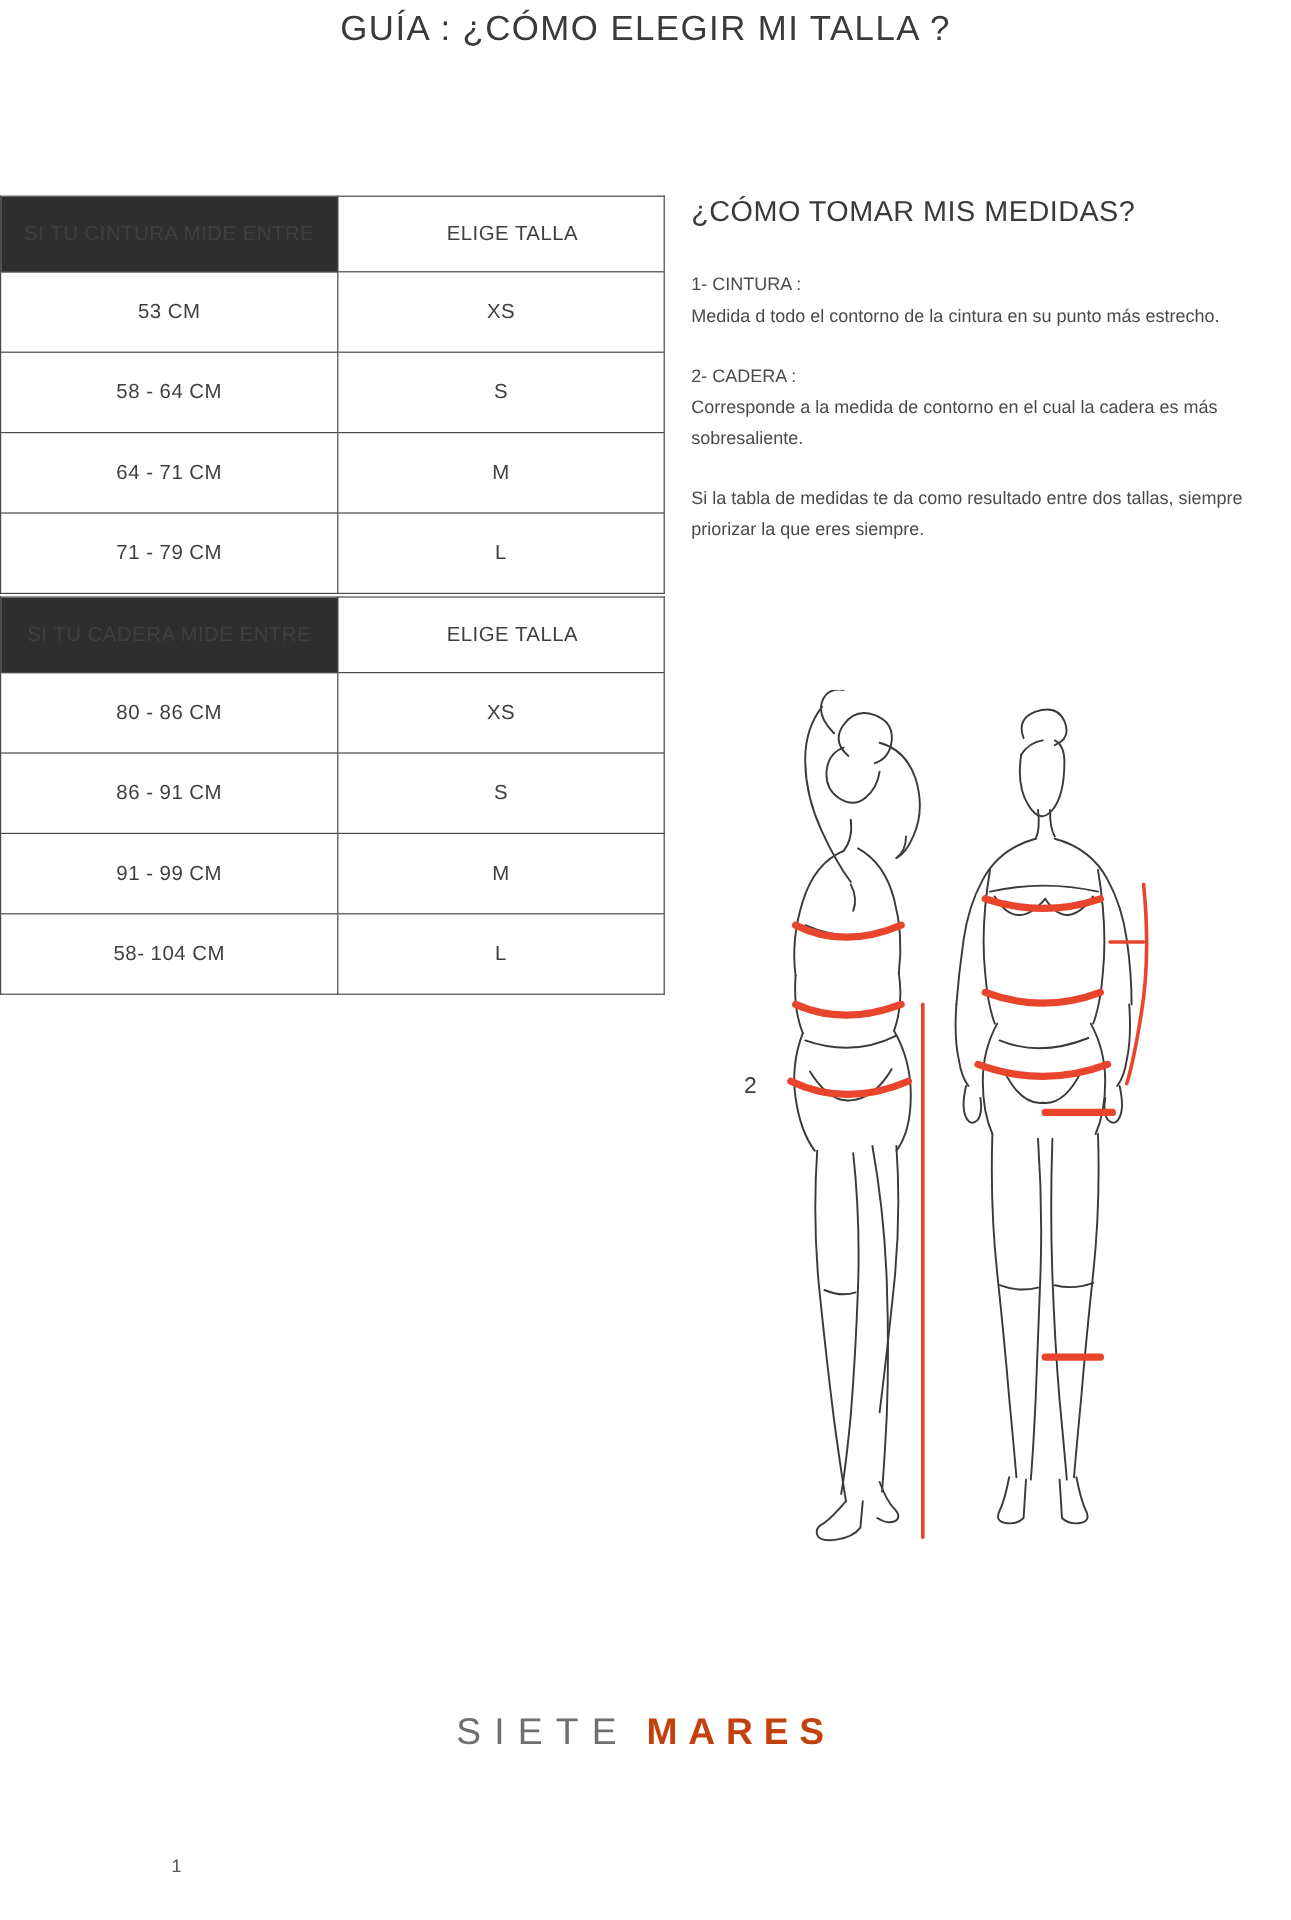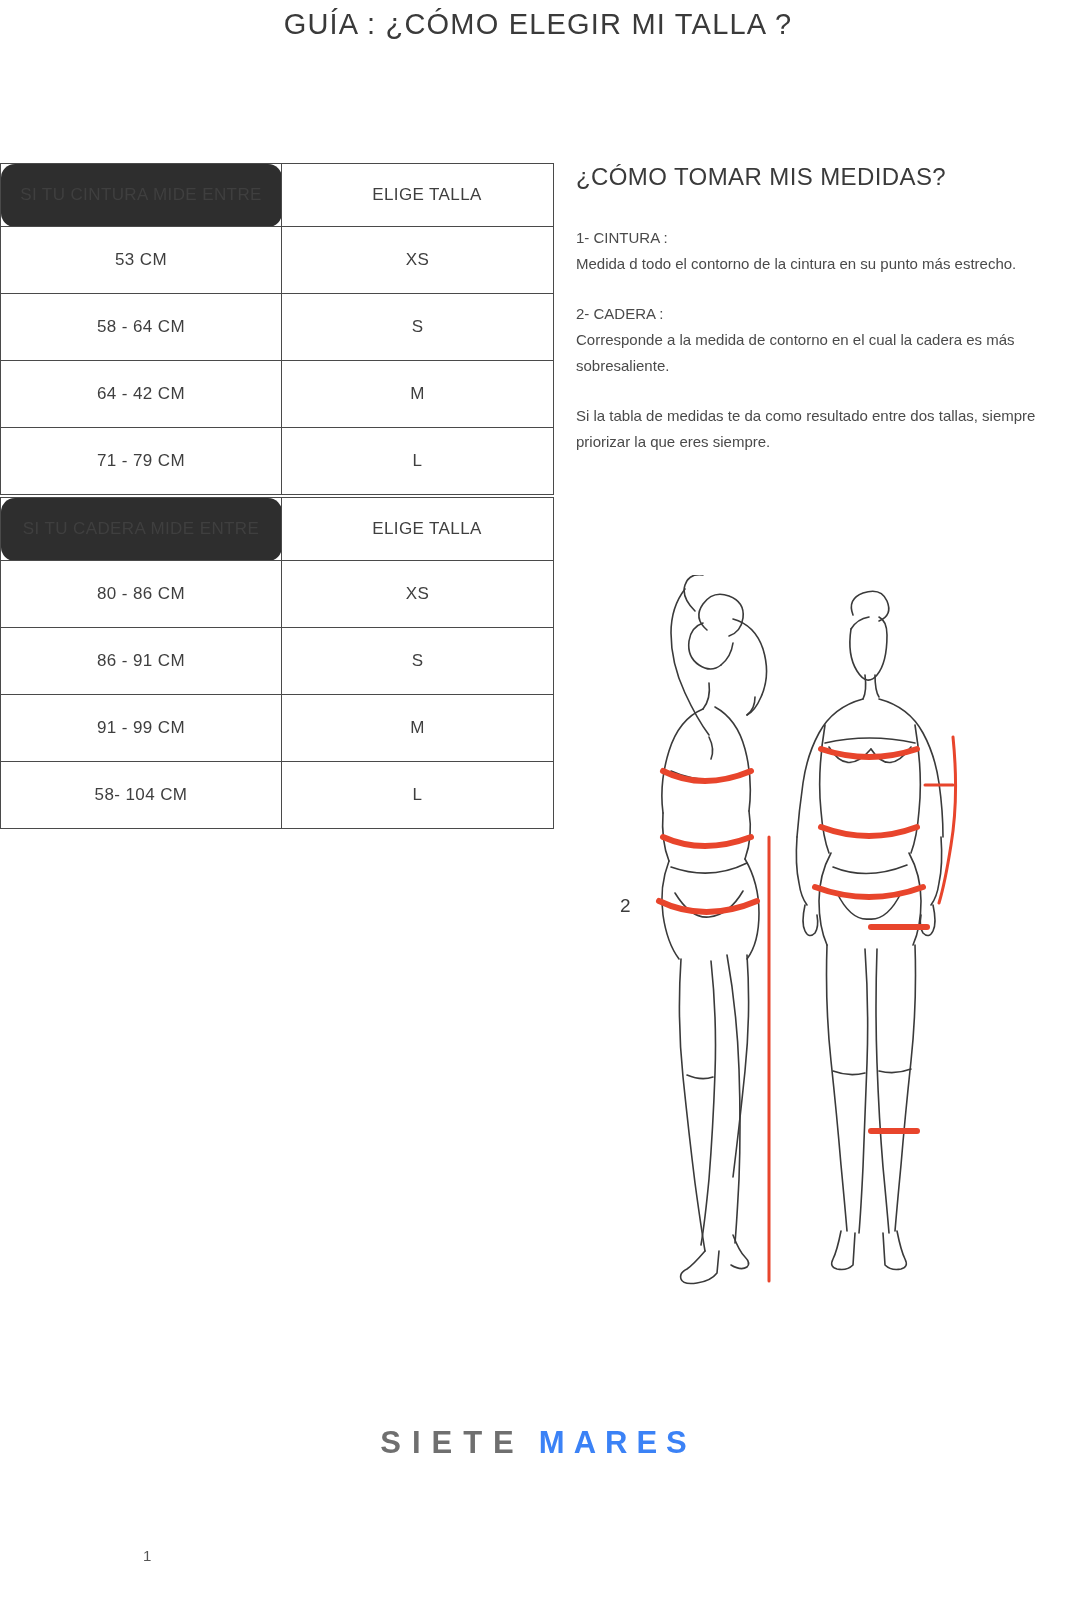--- a/index.html
+++ b/index.html
@@ -42,21 +42,21 @@
     table-layout: fixed;
   }
   .table td {
     border: 1px solid #4a4a4a;
     text-align: center;
     vertical-align: middle;
     font-size: 17px;
     color: #3f3f3f;
     letter-spacing: 0.4px;
   }
-  .col-range { width: 278px; border-radius: 14px; }
+  .col-range { width: 278px; }
   .col-size  { width: 250px; }
 
   .hdr-dark {
     background: #2e2e2e;
     color: #ffffff;
     font-size: 16.5px;
     letter-spacing: 0.5px;
     height: 60px;
   }
   .hdr-light {
@@ -116,26 +116,26 @@
     left: 0;
     top: 1425px;
     width: 1076px;
     text-align: center;
     white-space: nowrap;
   }
   .brand .b1 {
     font-size: 31px;
     letter-spacing: 11px;
     color: #6f6f6f;
-    font-weight: 700;
+    font-weight: 400;
   }
   .brand .b2 {
     font-size: 31px;
     letter-spacing: 9px;
-    color: #3b82f6;
+    color: #c2410c;
     font-weight: 700;
     margin-left: 14px;
   }
   .page-number {
     position: absolute;
     left: 143px;
     top: 1547px;
     font-size: 15px;
     color: #555555;
   }
@@ -155,21 +155,21 @@
       </tr>
       <tr>
         <td class="col-range row-cell">53 CM</td>
         <td class="col-size row-cell">XS</td>
       </tr>
       <tr>
         <td class="col-range row-cell">58 - 64 CM</td>
         <td class="col-size row-cell">S</td>
       </tr>
       <tr>
-        <td class="col-range row-cell">64 - 42 CM</td>
+        <td class="col-range row-cell">64 - 71 CM</td>
         <td class="col-size row-cell">M</td>
       </tr>
       <tr>
         <td class="col-range row-cell">71 - 79 CM</td>
         <td class="col-size row-cell">L</td>
       </tr>
     </tbody>
   </table>
 
   <table class="table" id="table-hip">

